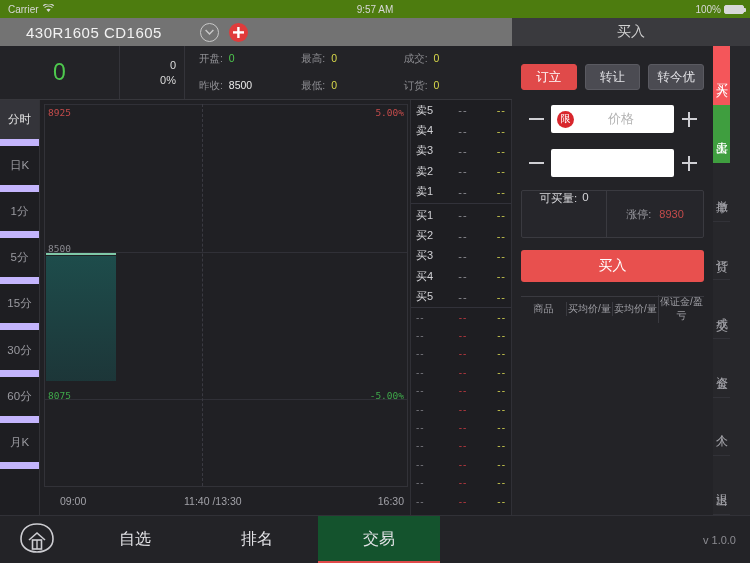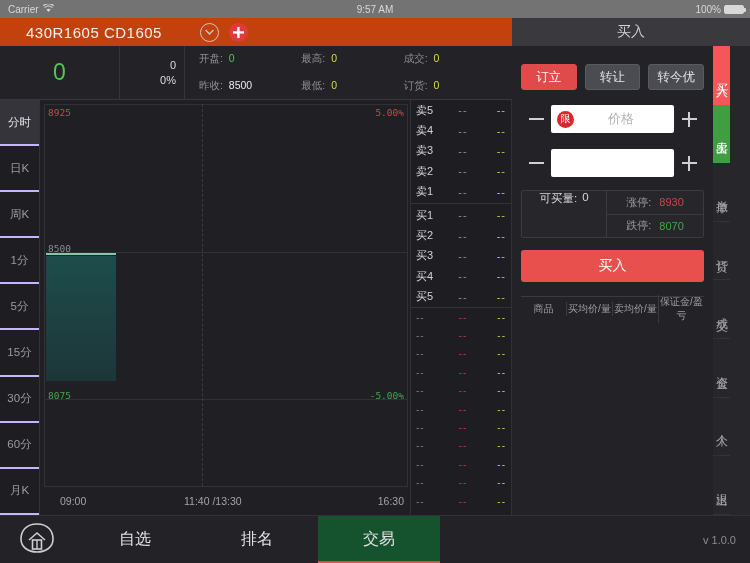--- a/index.html
+++ b/index.html
@@ -7,39 +7,39 @@
     width: 750px; height: 563px;
     background: #1c1c20;
     font-family: "Liberation Sans", "DejaVu Sans", sans-serif;
     overflow: hidden;
   }
   #app { position: relative; width: 750px; height: 563px; }
 
   
   .statusbar {
     position: absolute; top: 0; left: 0; width: 750px; height: 18px;
-    background: #737373; color: #d8d8d8; font-size: 10px;
+    background: #4d7c0f; color: #d8d8d8; font-size: 10px;
     display: flex; align-items: center;
   }
   .sb-left { position: absolute; left: 8px; display: flex; align-items: center; gap: 4px; }
   .sb-center { position: absolute; left: 0; width: 750px; text-align: center; }
   .sb-right { position: absolute; right: 6px; display: flex; align-items: center; gap: 3px; }
   .batt {
     width: 20px; height: 9px; border: 1px solid #d8d8d8; border-radius: 2px;
     position: relative; background: #d8d8d8;
   }
   .batt::after {
     content: ""; position: absolute; right: -3px; top: 2.5px;
     width: 2px; height: 4px; background: #d8d8d8; border-radius: 0 1px 1px 0;
   }
 
   
   .symbolbar {
     position: absolute; top: 18px; left: 0; width: 512px; height: 28px;
-    background: #c2410c; display: flex; align-items: center; padding-left: 26px;
+    background: #737373; display: flex; align-items: center; padding-left: 26px;
   }
   .symbol-name { color: #f2f2f2; font-size: 15px; letter-spacing: 0.5px; }
   .sym-icons { display: flex; align-items: center; gap: 10px; margin-left: 38px; }
   .circ-btn {
     width: 19px; height: 19px; border-radius: 50%;
     display: flex; align-items: center; justify-content: center;
   }
   .circ-down { border: 1.5px solid #c8c8c8; }
   .circ-down svg { display: block; }
   .circ-plus { background: #e03b3b; }
@@ -81,21 +81,21 @@
   .v-yellow { color: #d8d84a; }
 
   
   .periodrail {
     position: absolute; top: 100px; left: 0; width: 40px; height: 415px;
     background: #1e1e22; border-right: 1px solid #323237;
   }
   .period {
     height: 46.1px; display: flex; align-items: center; justify-content: center;
     color: #9a9aa0; font-size: 11.5px;
-    border-bottom: 2px solid #c4b5fd;
+    border-bottom: 7px solid #c4b5fd;
   }
   .period.active { background: #34343a; color: #e6e6e6; }
 
   
   .chartwrap {
     position: absolute; top: 100px; left: 40px; width: 370px; height: 415px;
     background: #202024;
   }
   .chart-plot {
     position: absolute; top: 4px; left: 4px; right: 2px; bottom: 28px;
@@ -316,21 +316,20 @@
       <div class="q-cell">
         <span>订货:</span>
         <span class="v v-yellow">0</span>
       </div>
     </div>
   </div>
 
   <div class="periodrail">
     <div class="period active">分时</div>
     <div class="period">日K</div>
-    <div class="period">周K</div>
     <div class="period">1分</div>
     <div class="period">5分</div>
     <div class="period">15分</div>
     <div class="period">30分</div>
     <div class="period">60分</div>
     <div class="period">月K</div>
   </div>
 
   <div class="chartwrap">
     <div class="chart-plot">
@@ -507,24 +506,20 @@
 
     <div class="infobox">
       <div class="ib-left">
         <span>可买量:</span>
         <span style="margin-left:5px">0</span>
       </div>
       <div class="ib-right">
         <div class="ib-cell">
           <span>涨停:</span>
           <span class="c-red">8930</span>
-        </div>
-        <div class="ib-cell">
-          <span>跌停:</span>
-          <span class="c-green">8070</span>
         </div>
       </div>
     </div>
 
     <div class="bigbtn">买入</div>
 
     <div class="poshead">
       <div>商品</div>
       <div>买均价/量</div>
       <div>卖均价/量</div>

